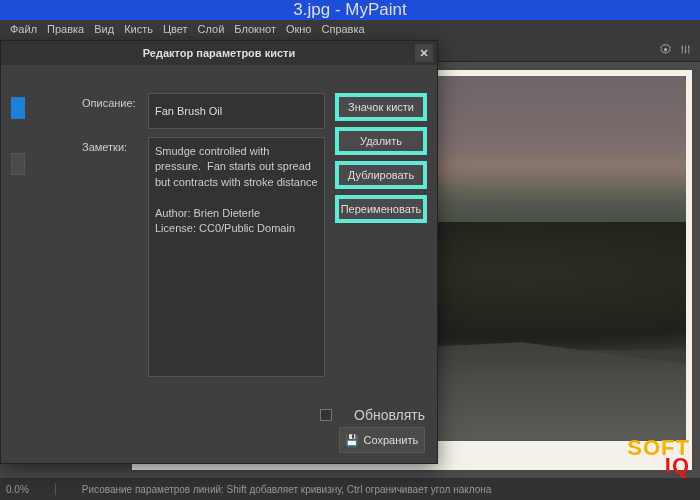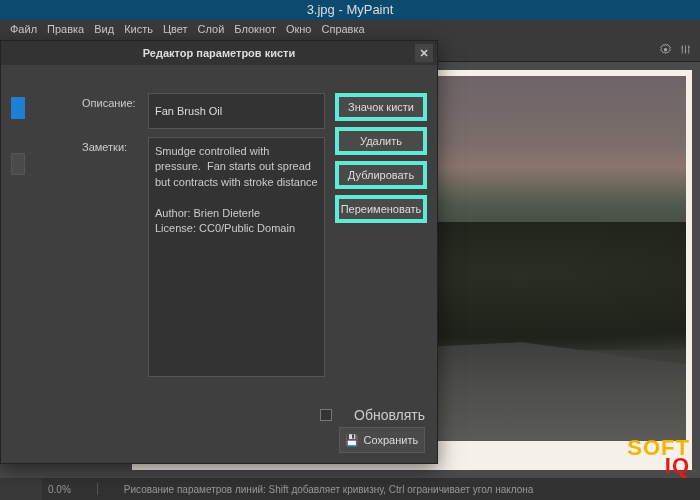--- a/index.html
+++ b/index.html
@@ -1,38 +1,38 @@
 <!DOCTYPE html>
 <html><head>
 <meta charset="utf-8">
 <style>
   * { box-sizing: border-box; margin: 0; padding: 0; font-family: "Segoe UI", Arial, sans-serif; }
   body { width: 700px; height: 500px; background: #3a3a3a; color: #ccc; overflow: hidden; position: relative; }
   
-  .titlebar { height: 20px; background: #0c4a6e; text-align: center; font-size: 13px; line-height: 20px; color: #ddd; }
+  .titlebar { height: 20px; background: #1d4ed8; text-align: center; font-size: 17px; line-height: 20px; color: #ddd; }
   .menubar { height: 18px; background: #3a3a3a; display: flex; gap: 10px; padding: 0 10px; font-size: 11px; align-items: center; color: #ccc; }
   .menubar span { cursor: pointer; }
   
   .toolbar { height: 24px; background: #3a3a3a; border-bottom: 1px solid #222; display: flex; align-items: center; padding: 0 8px; gap: 6px; }
   .toolbar .tgrp { display: flex; gap: 4px; align-items: center; }
   .toolbar .sep { width: 1px; height: 14px; background: #555; margin: 0 2px; }
   .ticon { width: 14px; height: 14px; display: inline-flex; align-items: center; justify-content: center; color: #aaa; cursor: pointer; }
   .ticon svg { width: 13px; height: 13px; }
   .toolbar-right { margin-left: auto; display: flex; gap: 6px; }
   
   .workspace { position: absolute; top: 62px; left: 0; right: 0; bottom: 22px; display: flex; }
   .canvas-area { flex: 1; background: #4a4a4a; display: flex; align-items: flex-start; justify-content: flex-end; padding: 8px 8px 8px 0; }
   .paper { width: 560px; height: 100%; background: #f5f1e8; padding: 6px; }
   .photo { width: 100%; height: 94%; background: linear-gradient(to bottom,
       #6e6468 0%, #7a6d6a 18%, #8a756c 25%, #515a4d 35%, #3a3f35 50%, #2c2f28 65%, #3d3e3a 78%, #4a4a46 100%);
     position: relative; overflow: hidden; }
   .photo::before { content:""; position:absolute; left:0; right:0; top:40%; height:35%; background: radial-gradient(ellipse at 70% 40%, #2a2e23 0%, #1e221a 60%, transparent 80%); }
   .photo::after { content:""; position:absolute; left:0; right:0; bottom:0; height:30%; background: linear-gradient(to bottom, #3a3a38 0%, #4d4d4a 50%, #5a5a57 100%); clip-path: polygon(0 40%, 30% 20%, 70% 10%, 100% 30%, 100% 100%, 0 100%); }
   
-  .statusbar { position: absolute; bottom: 0; left: 0; right: 0; height: 22px; background: #323232; display: flex; align-items: center; font-size: 10px; color: #999; padding: 0 6px; gap: 26px; margin-left: 42px; }
+  .statusbar { position: absolute; bottom: 0; left: 0; right: 0; height: 22px; background: #323232; display: flex; align-items: center; font-size: 10px; color: #999; padding: 0 6px; gap: 26px; }
   .statusbar .sep { width:1px; height:12px; background:#555; }
   
   
   .dialog { position: absolute; top: 40px; left: 0; width: 438px; height: 424px; background: #3f3f3f; border: 1px solid #222; box-shadow: 0 6px 20px rgba(0,0,0,0.5); display: flex; flex-direction: column; }
   .dlg-title { height: 24px; background: #333; display: flex; align-items: center; justify-content: center; position: relative; font-size: 11px; font-weight: bold; color: #ddd; }
   .dlg-close { position: absolute; right: 4px; top: 3px; width: 18px; height: 18px; background:#444; color:#ccc; display:flex; align-items:center; justify-content:center; cursor:pointer; font-size:11px; }
   .dlg-body { flex:1; display:flex; padding: 28px 10px 10px 10px; gap: 10px; }
   .left-strip { width: 14px; display:flex; flex-direction:column; }
   .left-strip .sel { width:14px; height:22px; background:#1d7fd6; margin-top:4px; }
   .left-strip .placeholder { width:14px; height:22px; background:#4a4a4a; margin-top:34px; border:1px solid #555; }

